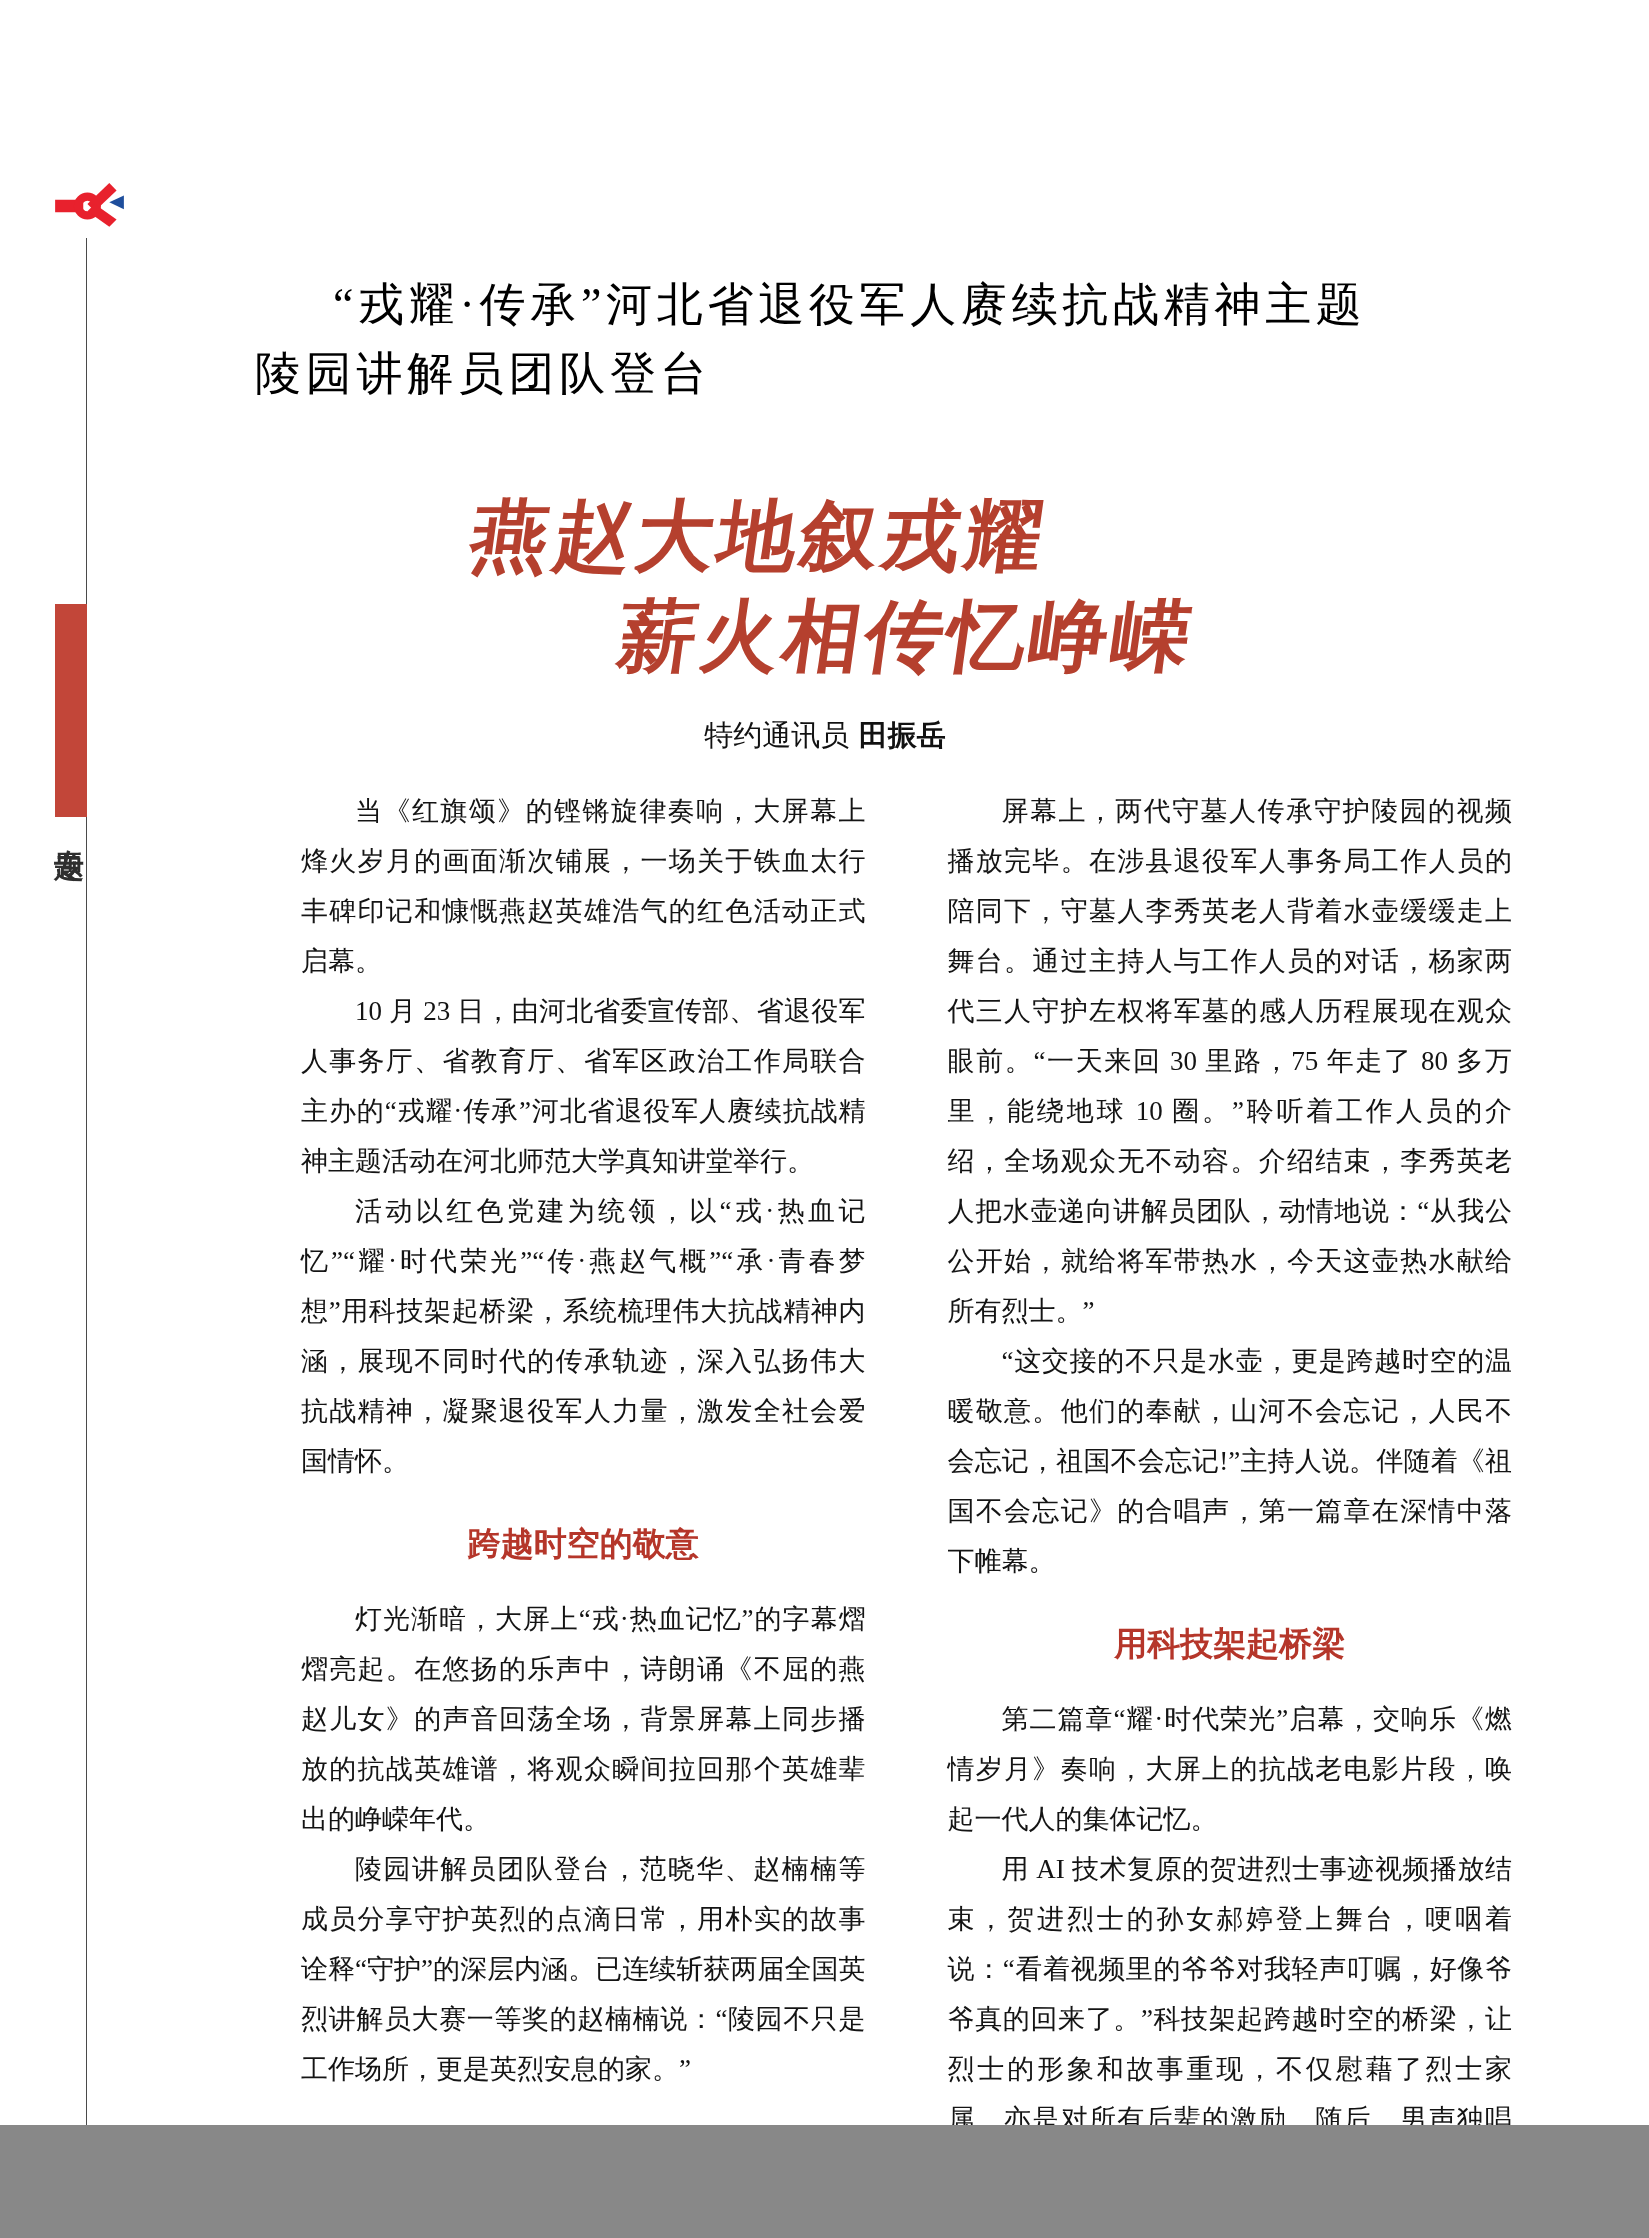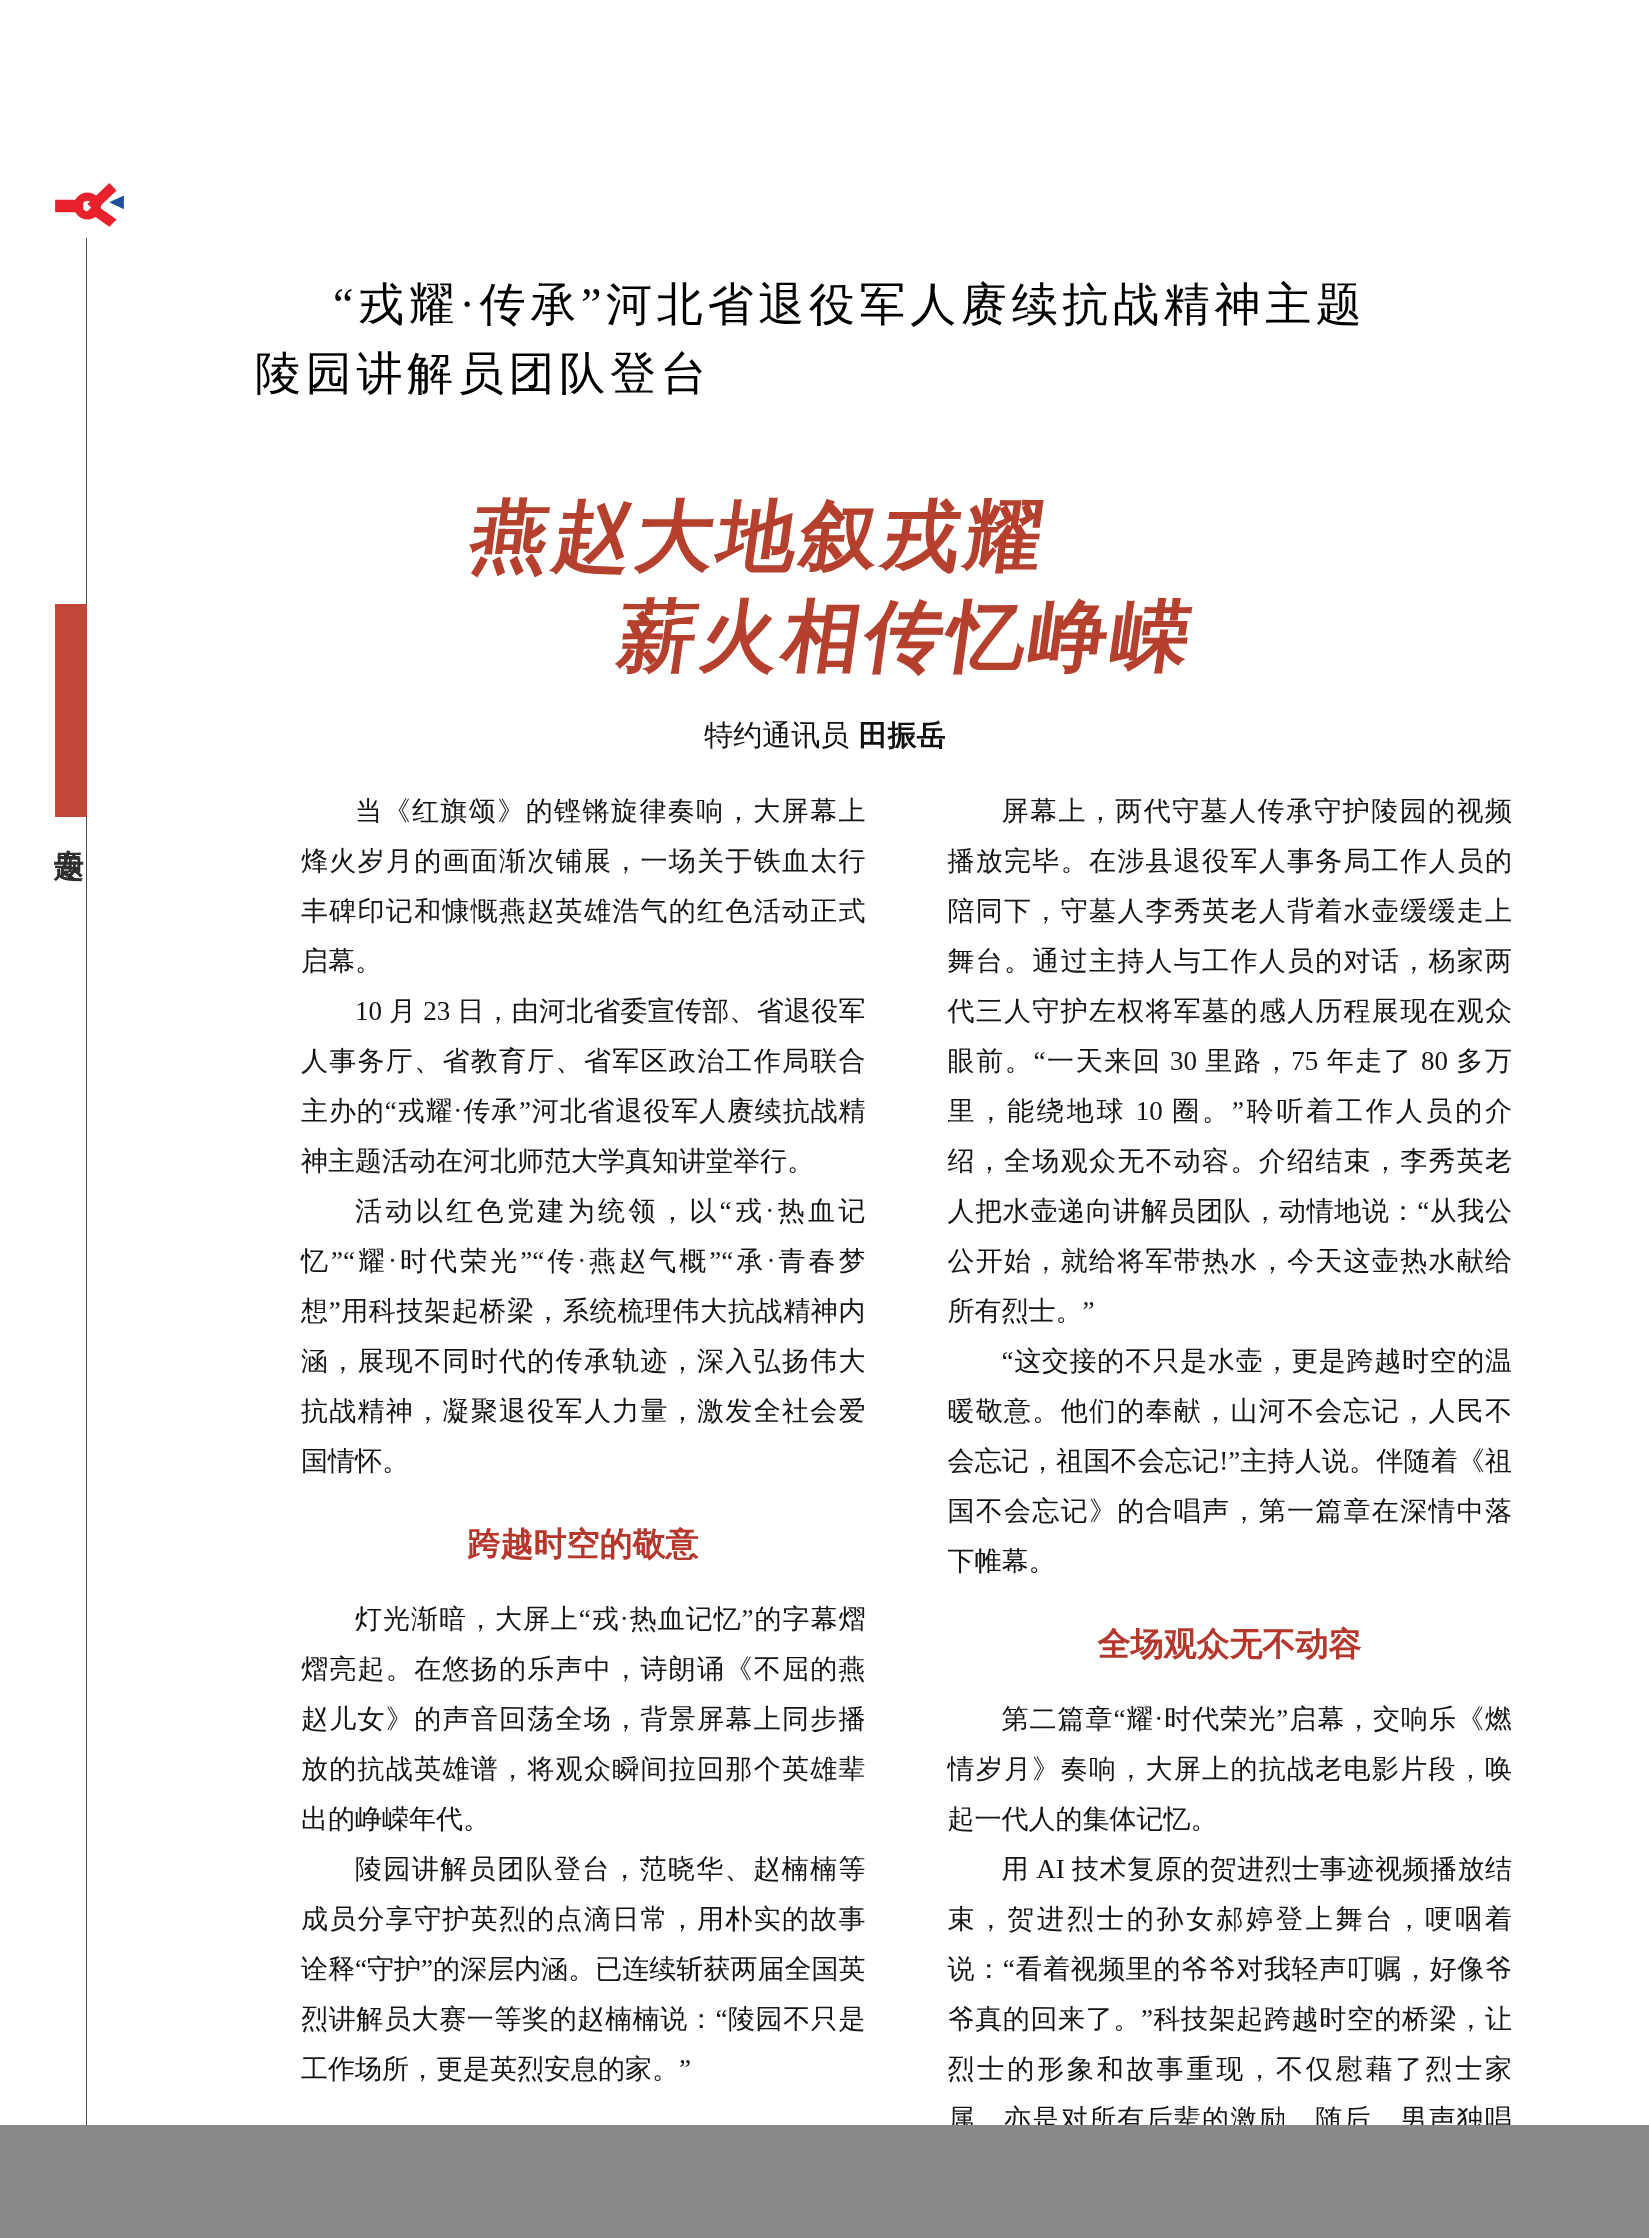--- a/index.html
+++ b/index.html
@@ -89,21 +89,21 @@
       <p>当《红旗颂》的铿锵旋律奏响，大屏幕上烽火岁月的画面渐次铺展，一场关于铁血太行丰碑印记和慷慨燕赵英雄浩气的红色活动正式启幕。</p>
       <p>10 月 23 日，由河北省委宣传部、省退役军人事务厅、省教育厅、省军区政治工作局联合主办的“戎耀·传承”河北省退役军人赓续抗战精神主题活动在河北师范大学真知讲堂举行。</p>
       <p>活动以红色党建为统领，以“戎·热血记忆”“耀·时代荣光”“传·燕赵气概”“承·青春梦想”用科技架起桥梁，系统梳理伟大抗战精神内涵，展现不同时代的传承轨迹，深入弘扬伟大抗战精神，凝聚退役军人力量，激发全社会爱国情怀。</p>
       <div class="sec-head">跨越时空的敬意</div>
       <p>灯光渐暗，大屏上“戎·热血记忆”的字幕熠熠亮起。在悠扬的乐声中，诗朗诵《不屈的燕赵儿女》的声音回荡全场，背景屏幕上同步播放的抗战英雄谱，将观众瞬间拉回那个英雄辈出的峥嵘年代。</p>
       <p>陵园讲解员团队登台，范晓华、赵楠楠等成员分享守护英烈的点滴日常，用朴实的故事诠释“守护”的深层内涵。已连续斩获两届全国英烈讲解员大赛一等奖的赵楠楠说：“陵园不只是工作场所，更是英烈安息的家。”</p>
     </div>
     <div class="col">
       <p>屏幕上，两代守墓人传承守护陵园的视频播放完毕。在涉县退役军人事务局工作人员的陪同下，守墓人李秀英老人背着水壶缓缓走上舞台。通过主持人与工作人员的对话，杨家两代三人守护左权将军墓的感人历程展现在观众眼前。“一天来回 30 里路，75 年走了 80 多万里，能绕地球 10 圈。”聆听着工作人员的介绍，全场观众无不动容。介绍结束，李秀英老人把水壶递向讲解员团队，动情地说：“从我公公开始，就给将军带热水，今天这壶热水献给所有烈士。”</p>
       <p>“这交接的不只是水壶，更是跨越时空的温暖敬意。他们的奉献，山河不会忘记，人民不会忘记，祖国不会忘记!”主持人说。伴随着《祖国不会忘记》的合唱声，第一篇章在深情中落下帷幕。</p>
-      <div class="sec-head">全场观众无不动容</div>
+      <div class="sec-head">用科技架起桥梁</div>
       <p>第二篇章“耀·时代荣光”启幕，交响乐《燃情岁月》奏响，大屏上的抗战老电影片段，唤起一代人的集体记忆。</p>
       <p>用 AI 技术复原的贺进烈士事迹视频播放结束，贺进烈士的孙女郝婷登上舞台，哽咽着说：“看着视频里的爷爷对我轻声叮嘱，好像爷爷真的回来了。”科技架起跨越时空的桥梁，让烈士的形象和故事重现，不仅慰藉了烈士家属，亦是对所有后辈的激励。随后，男声独唱《花开在眼</p>
     </div>
   </div>
 
   <div class="footer">
     <span class="pnum">64</span>
     <span class="cn">中国退役军人</span>
     <span class="sep">丨</span>
     <span class="en">CHINA VETERANS</span>

